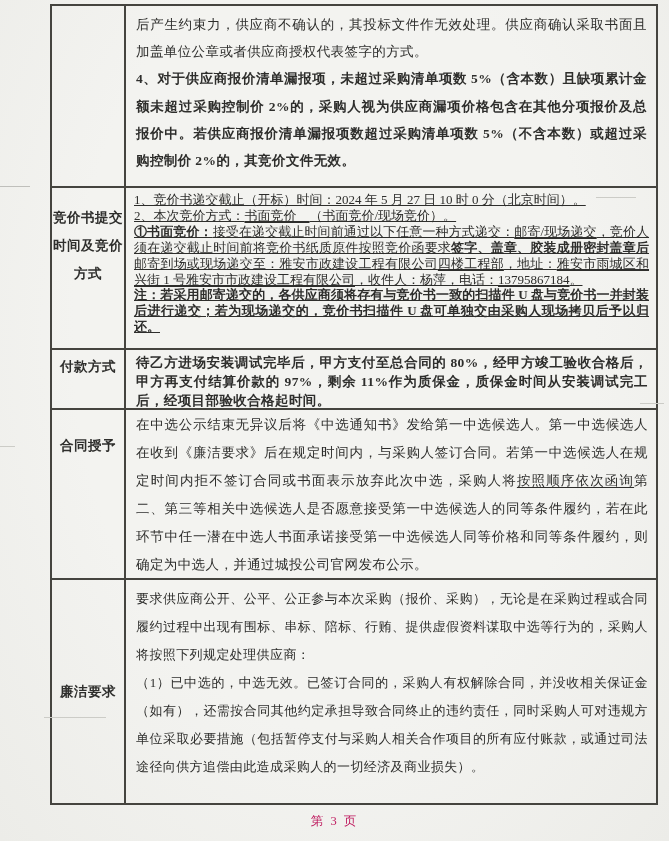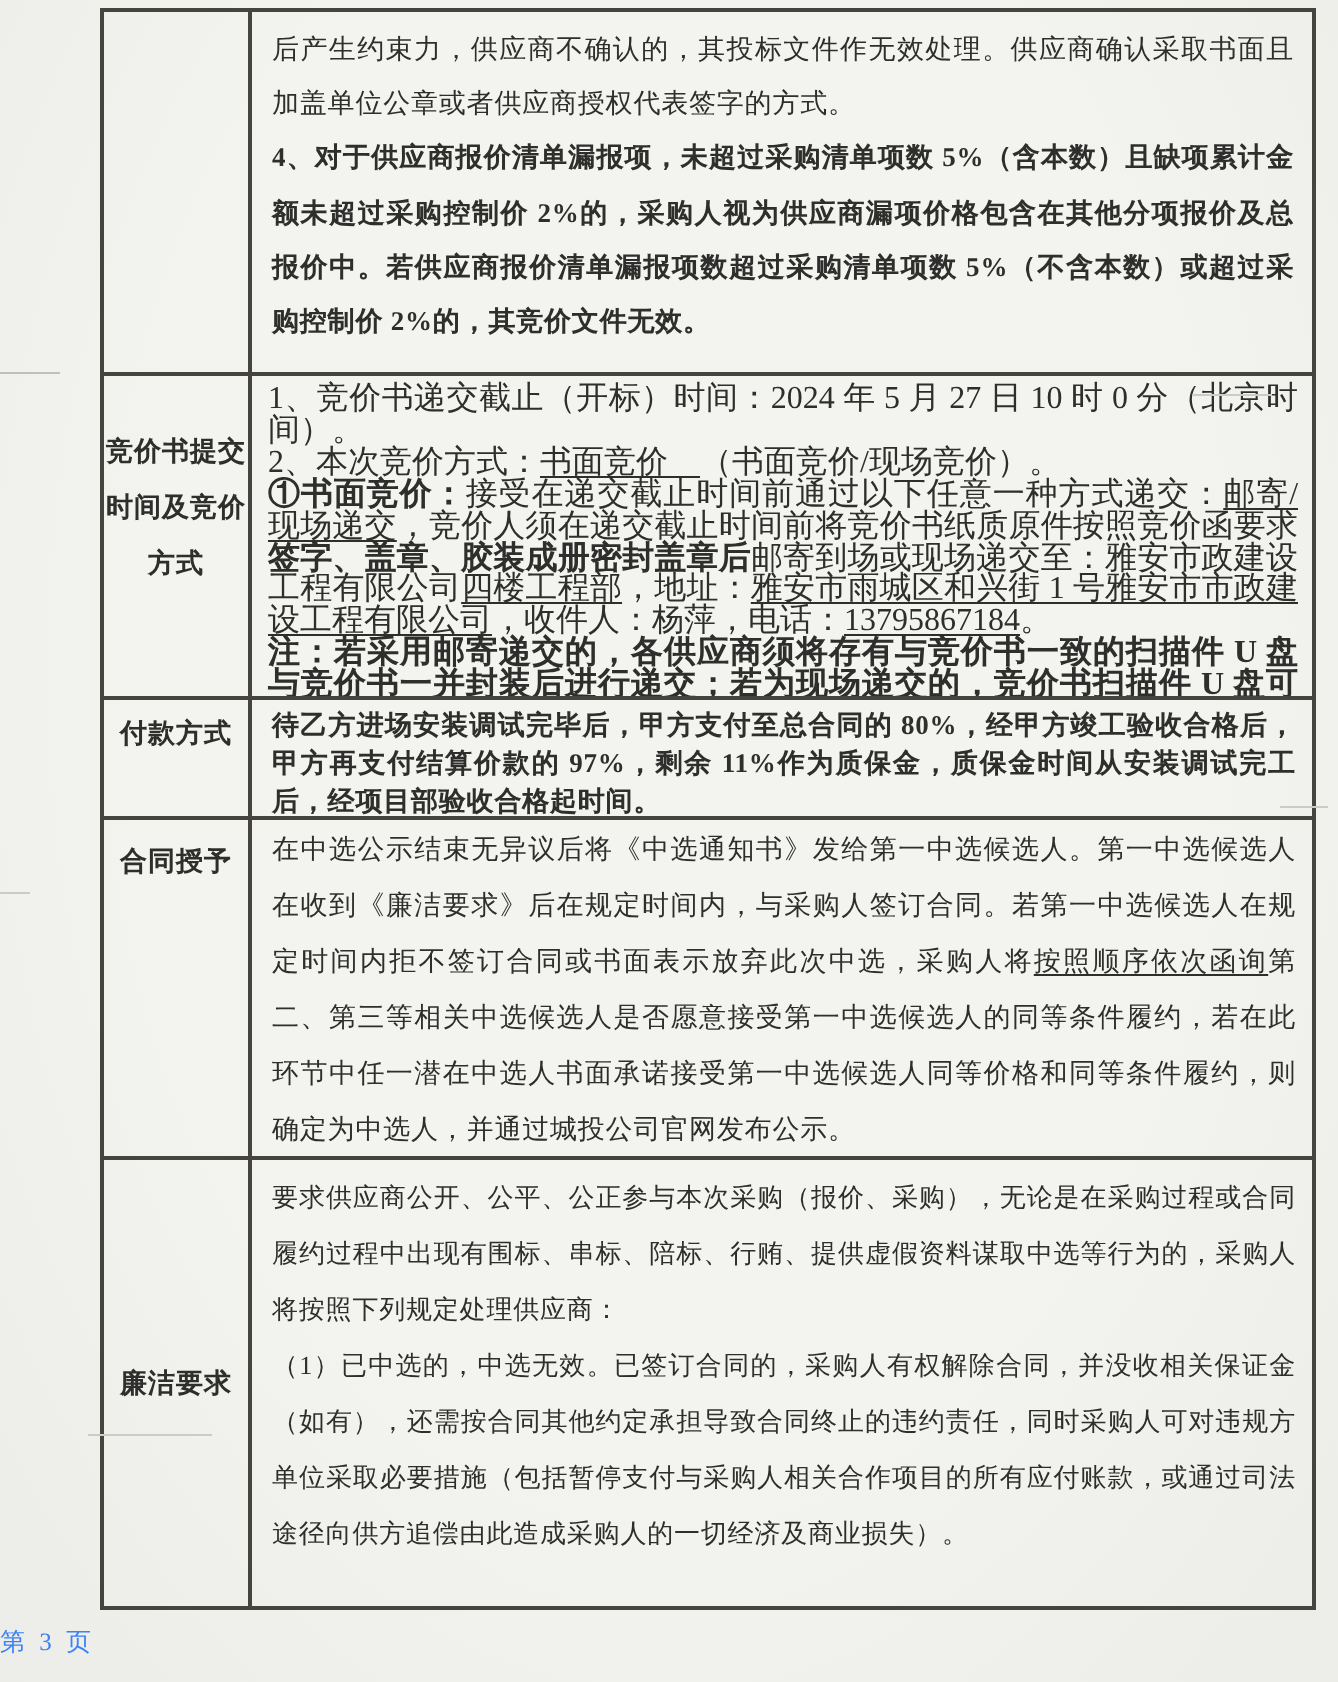--- a/index.html
+++ b/index.html
@@ -39,44 +39,44 @@
     letter-spacing: 0.4px;
   }
   .para span.b { font-weight: bold; }
   .para span.u { text-decoration: underline; text-underline-offset: 2px; }
 
   
   .row-1 { height: 180px; }
   .row-1 .cnt { font-size: 13.5px; line-height: 27.2px; padding: 5px 9px 0 10px; }
   
   .row-2 { height: 162px; }
-  .row-2 .hdr { padding-top: 26px; line-height: 28px; font-family: Liberation Mono, monospace; }
-  .row-2 .cnt { font-size: 16px; line-height: 15.9px; padding: 4px 7px 0 8px; letter-spacing: 0; }
+  .row-2 .hdr { padding-top: 16px; line-height: 28px; }
+  .row-2 .cnt { font-size: 13px; line-height: 15.9px; padding: 4px 7px 0 8px; letter-spacing: 0; text-decoration: underline; }
   
   .row-3 { height: 60px; }
   .row-3 .hdr { padding-top: 8px; }
   .row-3 .cnt { font-size: 13.5px; line-height: 19px; padding: 3px 8px 0 10px; font-weight: bold; }
   
   .row-4 { height: 170px; }
-  .row-4 .hdr { padding-top: 12px; }
+  .row-4 .hdr { padding-top: 27px; }
   .row-4 .cnt { font-size: 13.5px; line-height: 28px; padding: 1px 8px 0 10px; }
   
   .row-5 { height: 225px; }
   .row-5 .hdr { justify-content: center; text-align: center; }
   .row-5 .cnt { font-size: 13px; line-height: 28px; padding: 5px 8px 0 10px; }
 
   .page-footer {
     position: absolute;
     left: 0;
     top: 813px;
     width: 669px;
-    text-align: left;
+    text-align: center;
     font-size: 12.5px;
     letter-spacing: 2px;
-    color: #3b82f6;
+    color: #be185d;
   }
   .artifact { position: absolute; height: 1px; background: #bfbfbb; }
   .artifact.light { background: #ccccc7; }
   .a1 { left: 0;   top: 186px; width: 30px; }
   .a2 { left: 596px; top: 197px; width: 40px; }
   .a3 { left: 0;   top: 446px; width: 15px; }
   .a4 { left: 44px;  top: 717px; width: 62px; }
   .a5 { left: 640px; top: 403px; width: 24px; }
 </style>
 </head>

